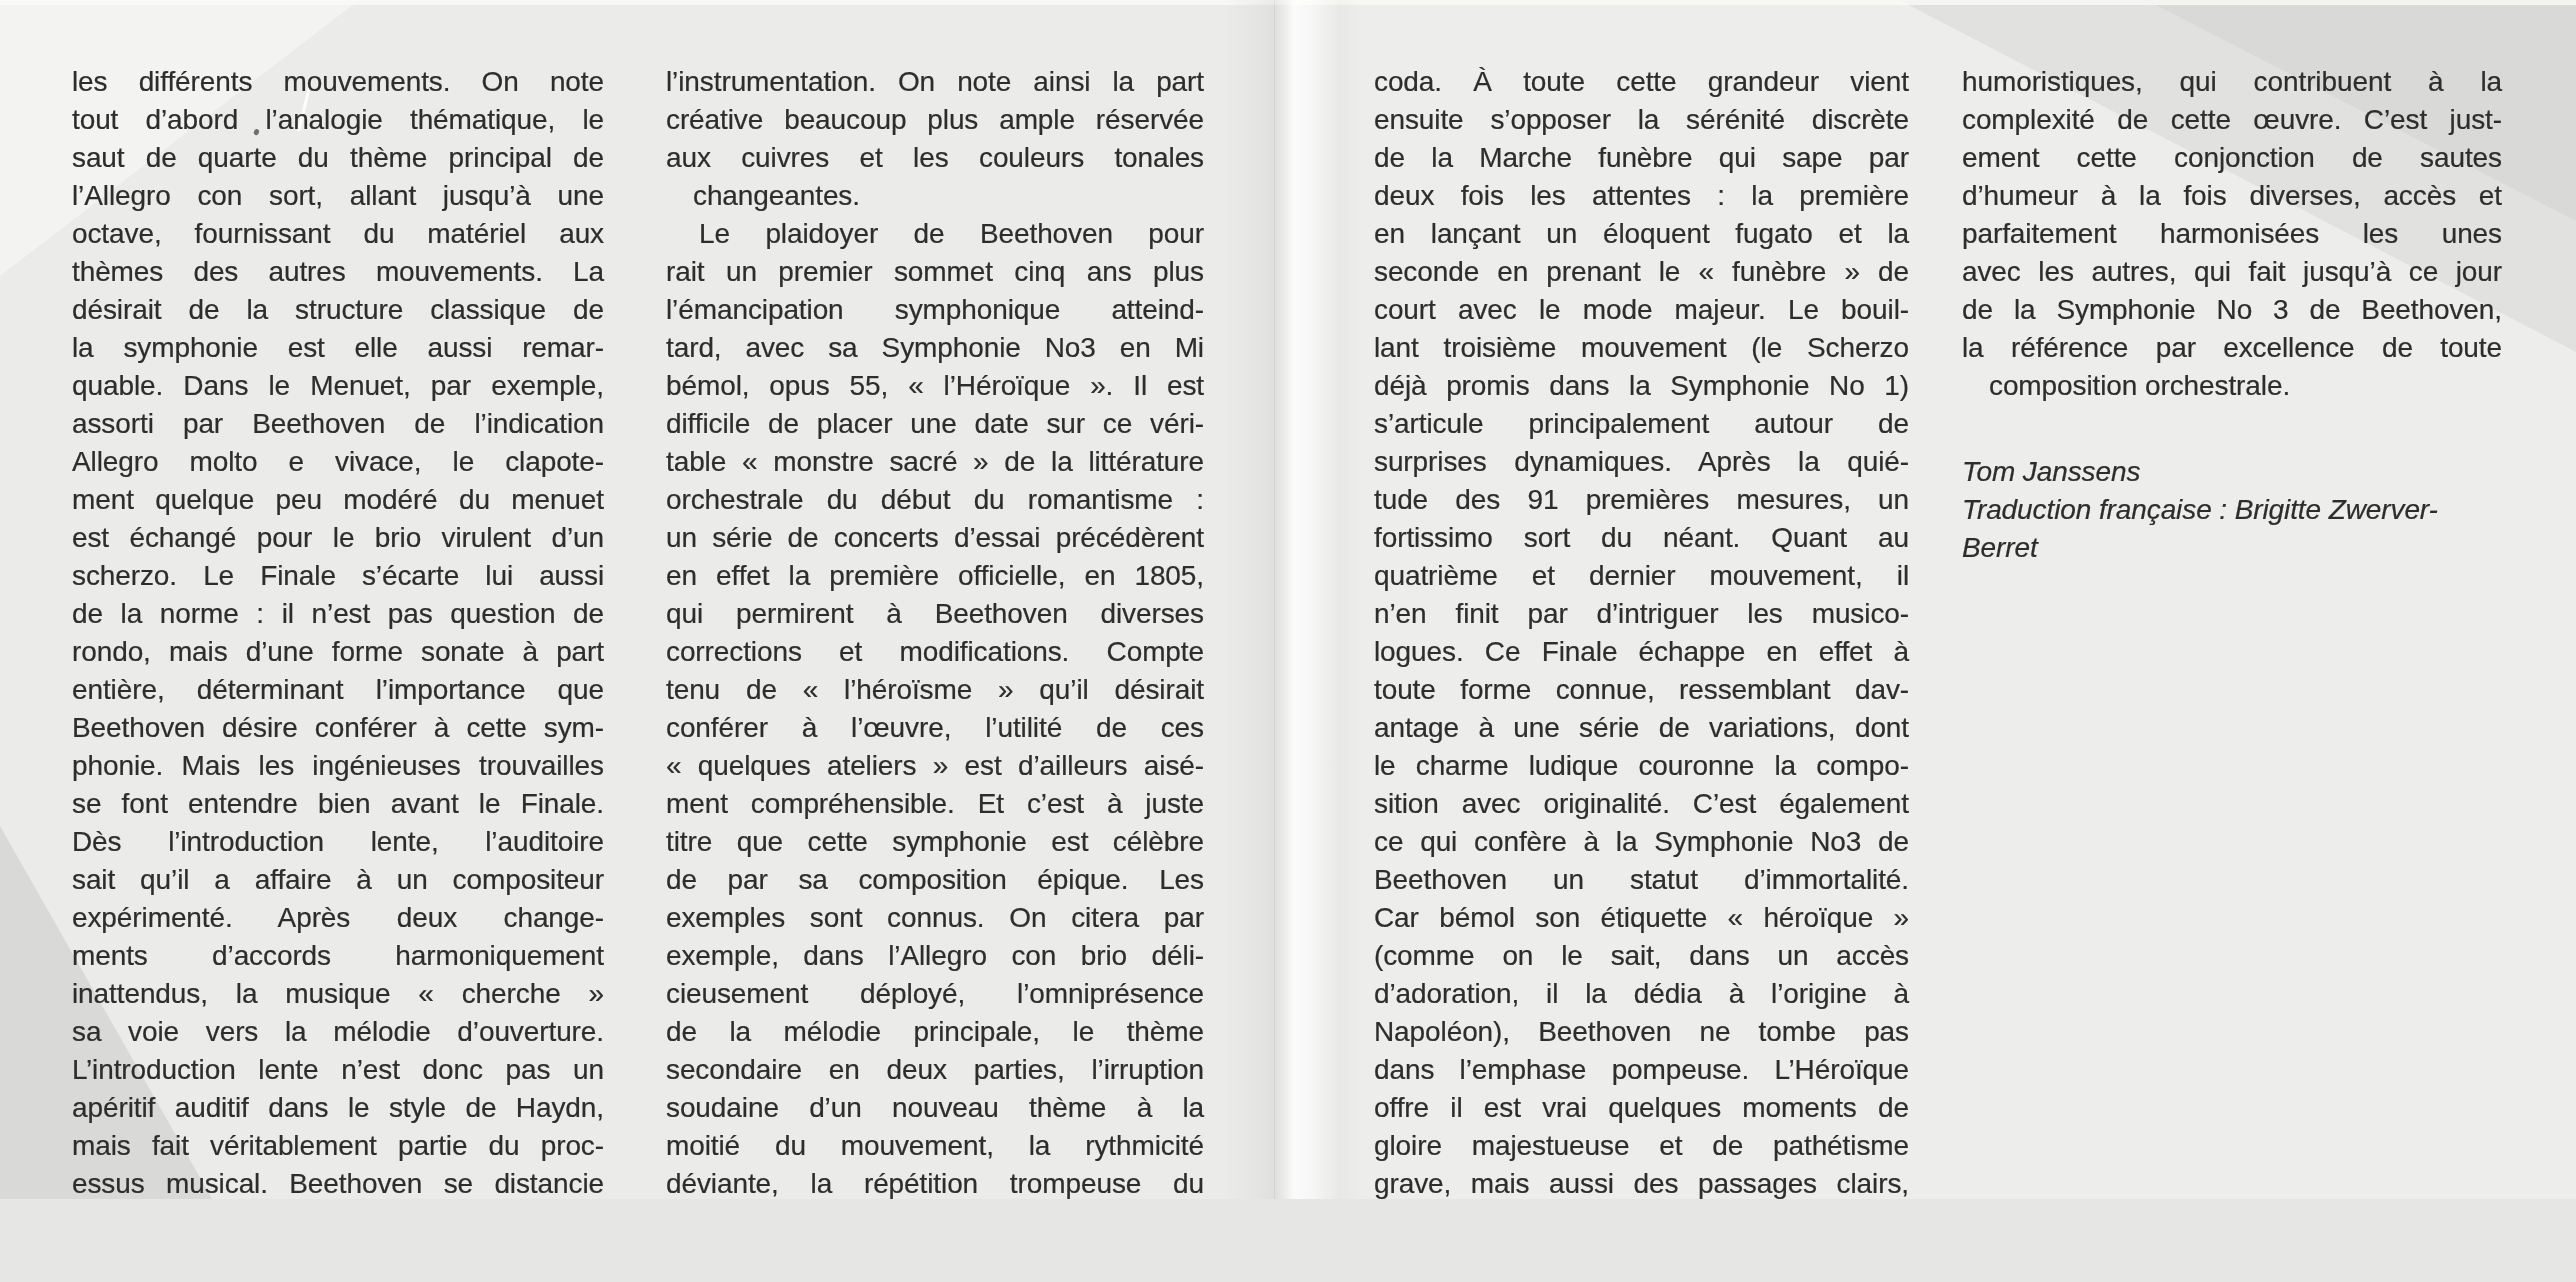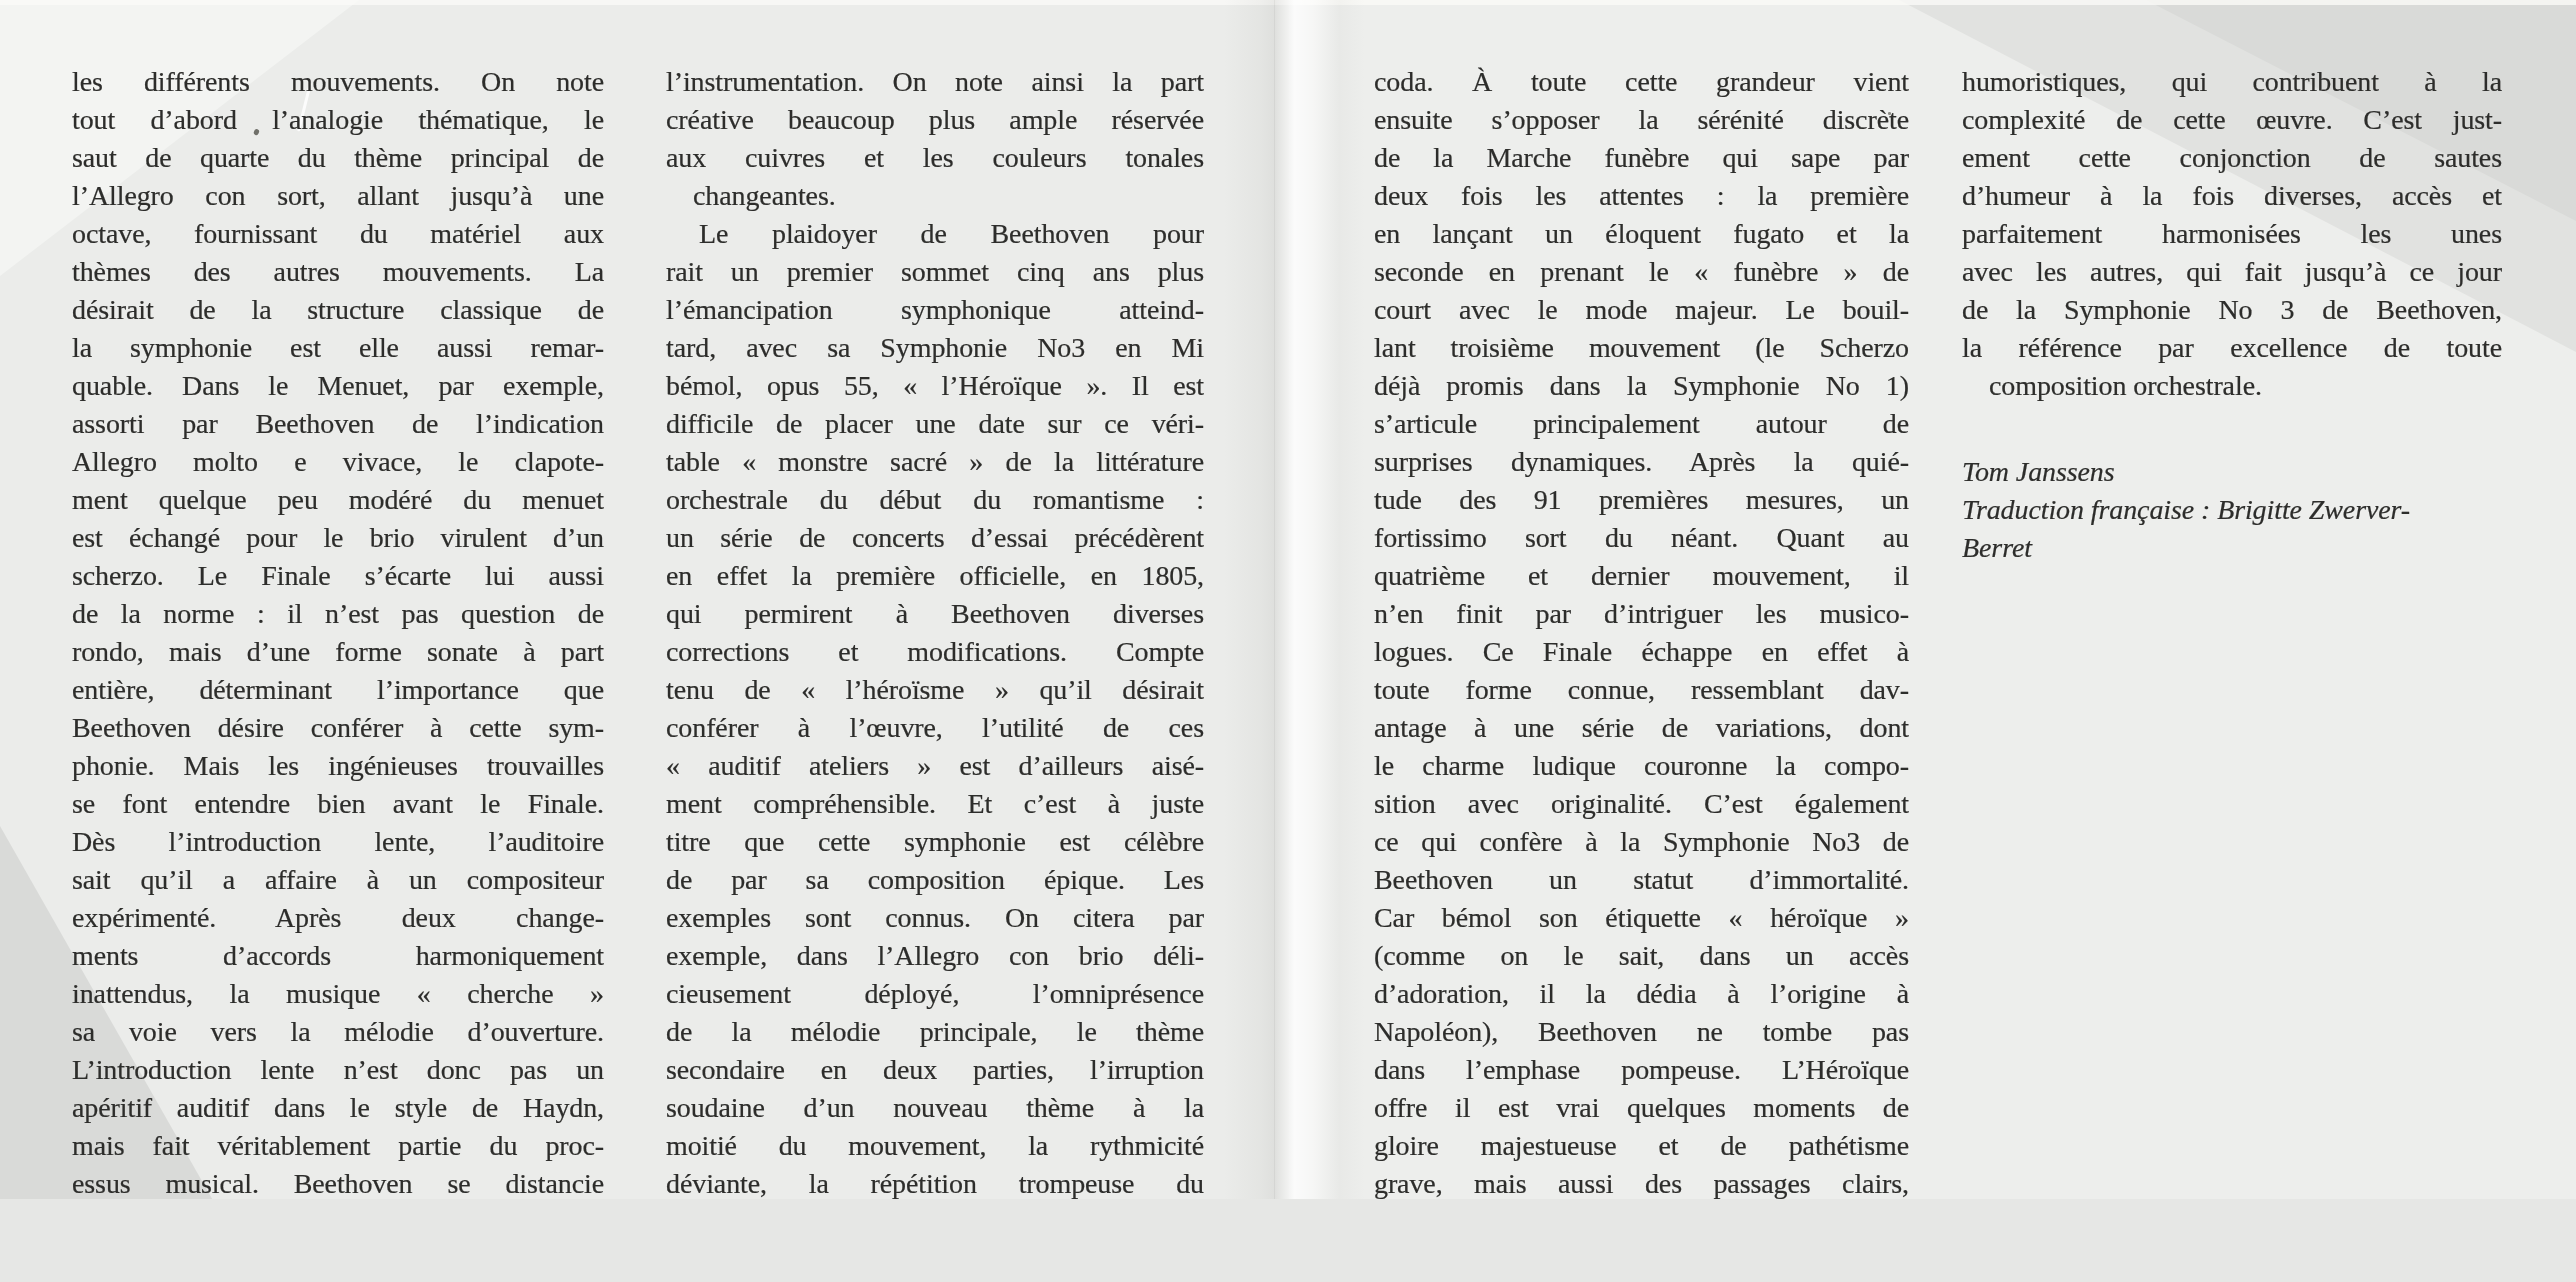--- a/index.html
+++ b/index.html
@@ -8,21 +8,21 @@
     --shade-light:#e1e2e0;
     --shade-dark:#d9dad8;
     --corner-highlight:#f3f4f2;
     --text-ink:#2d2d2b;
   }
   html,body{margin:0;padding:0;background:#e6e7e5;}
   .spread{
     position:relative;
     width:2576px;height:1199px;
     overflow:hidden;
-    font-family:Liberation Serif, serif;
+    font-family:Liberation Sans, sans-serif;
     color:var(--text-ink);
   }
   .page{position:absolute;top:0;height:1283px;z-index:0;}
   .page.left{left:0;width:1289px;background:var(--paper-left);}
   .page.right{left:1289px;width:1287px;background:var(--paper-right);}
 
   
   .shade{position:absolute;z-index:1;}
   .shade.bottom-left{
     left:0;top:826px;width:260px;height:457px;
@@ -157,21 +157,21 @@
       <div class="line">bémol, opus 55, « l’Héroïque ». Il est</div>
       <div class="line">difficile de placer une date sur ce véri-</div>
       <div class="line">table « monstre sacré » de la littérature</div>
       <div class="line">orchestrale du début du romantisme :</div>
       <div class="line">un série de concerts d’essai précédèrent</div>
       <div class="line">en effet la première officielle, en 1805,</div>
       <div class="line">qui permirent à Beethoven diverses</div>
       <div class="line">corrections et modifications. Compte</div>
       <div class="line">tenu de « l’héroïsme » qu’il désirait</div>
       <div class="line">conférer à l’œuvre, l’utilité de ces</div>
-      <div class="line">« auditif ateliers » est d’ailleurs aisé-</div>
+      <div class="line">« quelques ateliers » est d’ailleurs aisé-</div>
       <div class="line">ment compréhensible. Et c’est à juste</div>
       <div class="line">titre que cette symphonie est célèbre</div>
       <div class="line">de par sa composition épique. Les</div>
       <div class="line">exemples sont connus. On citera par</div>
       <div class="line">exemple, dans l’Allegro con brio déli-</div>
       <div class="line">cieusement déployé, l’omniprésence</div>
       <div class="line">de la mélodie principale, le thème</div>
       <div class="line">secondaire en deux parties, l’irruption</div>
       <div class="line">soudaine d’un nouveau thème à la</div>
       <div class="line">moitié du mouvement, la rythmicité</div>

